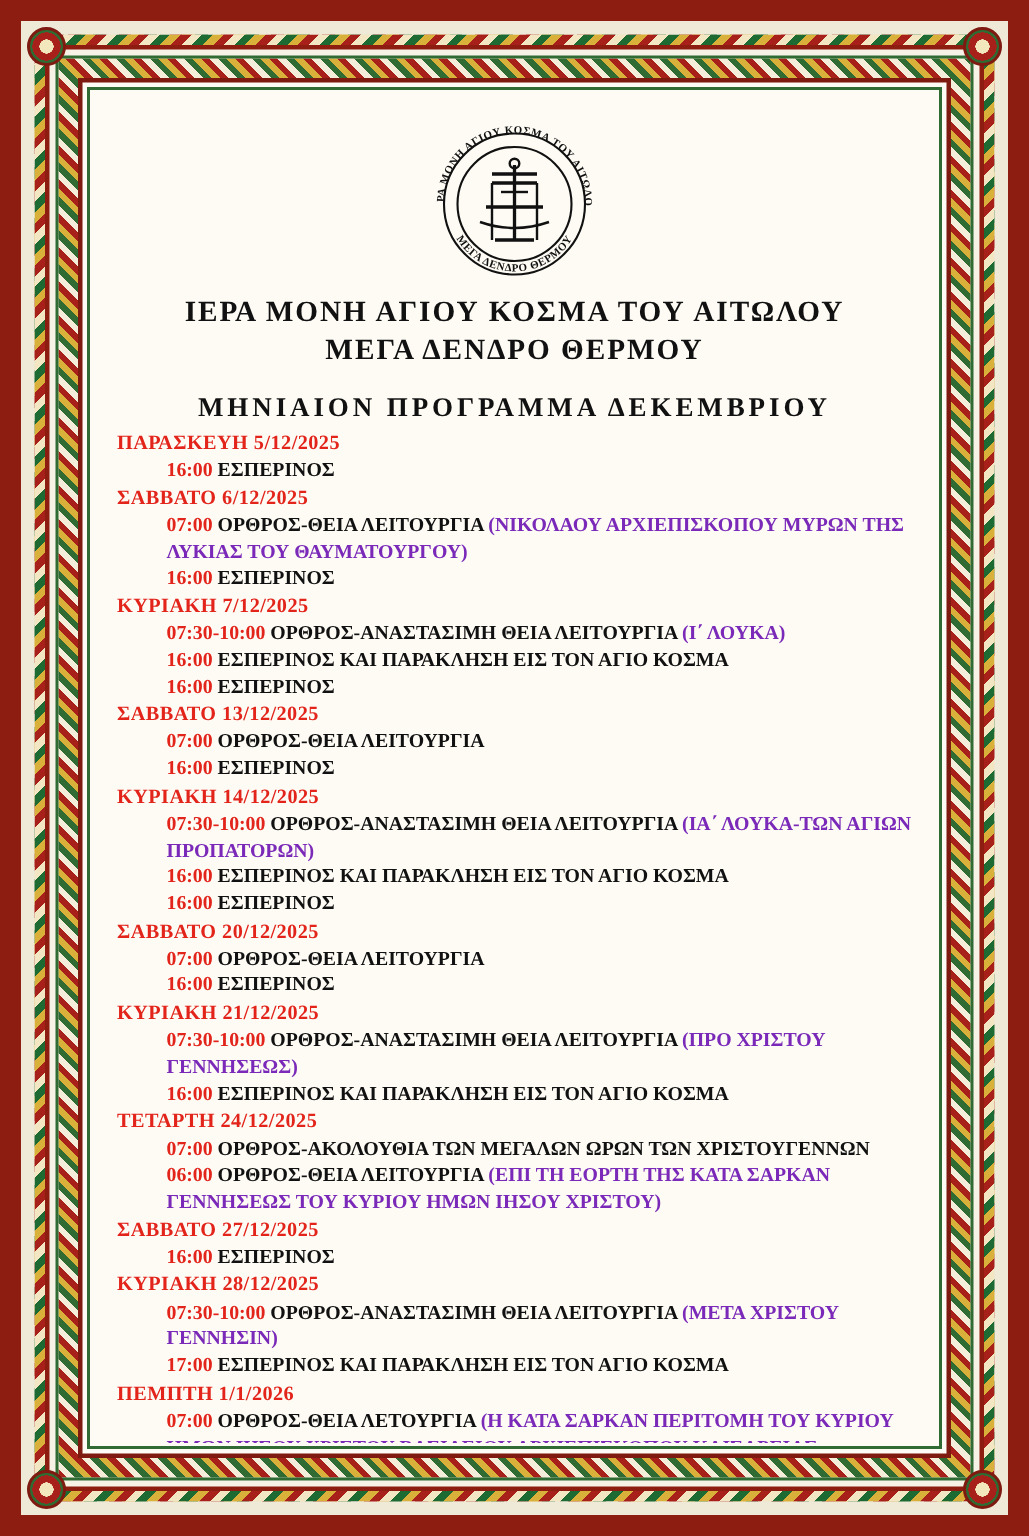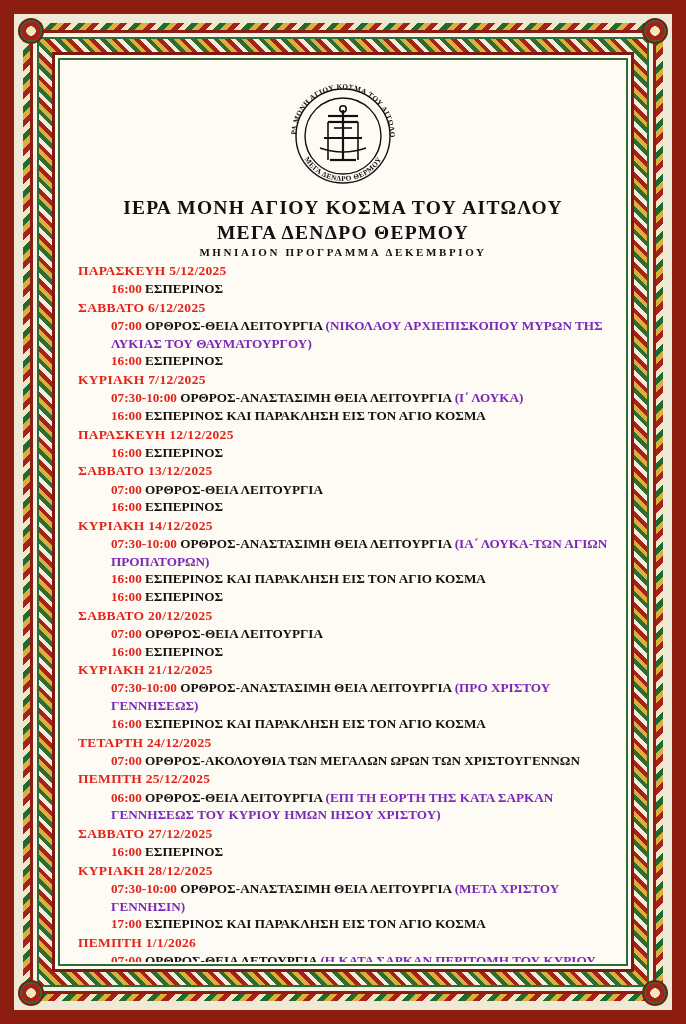--- a/index.html
+++ b/index.html
@@ -127,22 +127,22 @@
   .title-line {
     font-size: 19.5px;
     font-weight: bold;
     letter-spacing: 1.3px;
     color: #111;
     line-height: 1.28;
   }
 
   .subtitle {
     text-align: center;
-    margin-top: 0;
-    font-size: 11px;
+    margin-top: 14px;
+    font-size: 18px;
     font-weight: bold;
     letter-spacing: 2.6px;
     color: #111;
   }
 
   .schedule {
     margin-top: 3px;
     padding: 0 14px 0 16px;
   }
   .day-head {
@@ -226,38 +226,36 @@
 
     <div class="schedule">
         <div class="day-head">ΠΑΡΑΣΚΕΥΗ 5/12/2025</div>
         <div class="entry"><span class="time">16:00</span><span> ΕΣΠΕΡΙΝΟΣ</span></div>
         <div class="day-head">ΣΑΒΒΑΤΟ 6/12/2025</div>
         <div class="entry"><span class="time">07:00</span><span> ΟΡΘΡΟΣ-ΘΕΙΑ ΛΕΙΤΟΥΡΓΙΑ </span><span class="paren">(ΝΙΚΟΛΑΟΥ ΑΡΧΙΕΠΙΣΚΟΠΟΥ ΜΥΡΩΝ ΤΗΣ ΛΥΚΙΑΣ ΤΟΥ ΘΑΥΜΑΤΟΥΡΓΟΥ)</span></div>
         <div class="entry"><span class="time">16:00</span><span> ΕΣΠΕΡΙΝΟΣ</span></div>
         <div class="day-head">ΚΥΡΙΑΚΗ 7/12/2025</div>
         <div class="entry"><span class="time">07:30-10:00</span><span> ΟΡΘΡΟΣ-ΑΝΑΣΤΑΣΙΜΗ ΘΕΙΑ ΛΕΙΤΟΥΡΓΙΑ </span><span class="paren">(Ι΄ ΛΟΥΚΑ)</span></div>
         <div class="entry"><span class="time">16:00</span><span> ΕΣΠΕΡΙΝΟΣ ΚΑΙ ΠΑΡΑΚΛΗΣΗ ΕΙΣ ΤΟΝ ΑΓΙΟ ΚΟΣΜΑ</span></div>
-        <div class="day-head">ΠΑΡΑΣΚΕΥΗ 12/12/2025</div>
         <div class="entry"><span class="time">16:00</span><span> ΕΣΠΕΡΙΝΟΣ</span></div>
         <div class="day-head">ΣΑΒΒΑΤΟ 13/12/2025</div>
         <div class="entry"><span class="time">07:00</span><span> ΟΡΘΡΟΣ-ΘΕΙΑ ΛΕΙΤΟΥΡΓΙΑ</span></div>
         <div class="entry"><span class="time">16:00</span><span> ΕΣΠΕΡΙΝΟΣ</span></div>
         <div class="day-head">ΚΥΡΙΑΚΗ 14/12/2025</div>
         <div class="entry"><span class="time">07:30-10:00</span><span> ΟΡΘΡΟΣ-ΑΝΑΣΤΑΣΙΜΗ ΘΕΙΑ ΛΕΙΤΟΥΡΓΙΑ </span><span class="paren">(ΙΑ΄ ΛΟΥΚΑ-ΤΩΝ ΑΓΙΩΝ ΠΡΟΠΑΤΟΡΩΝ)</span></div>
         <div class="entry"><span class="time">16:00</span><span> ΕΣΠΕΡΙΝΟΣ ΚΑΙ ΠΑΡΑΚΛΗΣΗ ΕΙΣ ΤΟΝ ΑΓΙΟ ΚΟΣΜΑ</span></div>
         <div class="entry"><span class="time">16:00</span><span> ΕΣΠΕΡΙΝΟΣ</span></div>
         <div class="day-head">ΣΑΒΒΑΤΟ 20/12/2025</div>
         <div class="entry"><span class="time">07:00</span><span> ΟΡΘΡΟΣ-ΘΕΙΑ ΛΕΙΤΟΥΡΓΙΑ</span></div>
         <div class="entry"><span class="time">16:00</span><span> ΕΣΠΕΡΙΝΟΣ</span></div>
         <div class="day-head">ΚΥΡΙΑΚΗ 21/12/2025</div>
         <div class="entry"><span class="time">07:30-10:00</span><span> ΟΡΘΡΟΣ-ΑΝΑΣΤΑΣΙΜΗ ΘΕΙΑ ΛΕΙΤΟΥΡΓΙΑ </span><span class="paren">(ΠΡΟ ΧΡΙΣΤΟΥ ΓΕΝΝΗΣΕΩΣ)</span></div>
         <div class="entry"><span class="time">16:00</span><span> ΕΣΠΕΡΙΝΟΣ ΚΑΙ ΠΑΡΑΚΛΗΣΗ ΕΙΣ ΤΟΝ ΑΓΙΟ ΚΟΣΜΑ</span></div>
         <div class="day-head">ΤΕΤΑΡΤΗ 24/12/2025</div>
         <div class="entry"><span class="time">07:00</span><span> ΟΡΘΡΟΣ-ΑΚΟΛΟΥΘΙΑ ΤΩΝ ΜΕΓΑΛΩΝ ΩΡΩΝ ΤΩΝ ΧΡΙΣΤΟΥΓΕΝΝΩΝ</span></div>
-        <div class="day-head">ΠΕΜΠΤΗ 25/12/2025</div>
         <div class="entry"><span class="time">06:00</span><span> ΟΡΘΡΟΣ-ΘΕΙΑ ΛΕΙΤΟΥΡΓΙΑ </span><span class="paren">(ΕΠΙ ΤΗ ΕΟΡΤΗ ΤΗΣ ΚΑΤΑ ΣΑΡΚΑΝ ΓΕΝΝΗΣΕΩΣ ΤΟΥ ΚΥΡΙΟΥ ΗΜΩΝ ΙΗΣΟΥ ΧΡΙΣΤΟΥ)</span></div>
         <div class="day-head">ΣΑΒΒΑΤΟ 27/12/2025</div>
         <div class="entry"><span class="time">16:00</span><span> ΕΣΠΕΡΙΝΟΣ</span></div>
         <div class="day-head">ΚΥΡΙΑΚΗ 28/12/2025</div>
         <div class="entry"><span class="time">07:30-10:00</span><span> ΟΡΘΡΟΣ-ΑΝΑΣΤΑΣΙΜΗ ΘΕΙΑ ΛΕΙΤΟΥΡΓΙΑ </span><span class="paren">(ΜΕΤΑ ΧΡΙΣΤΟΥ ΓΕΝΝΗΣΙΝ)</span></div>
         <div class="entry"><span class="time">17:00</span><span> ΕΣΠΕΡΙΝΟΣ ΚΑΙ ΠΑΡΑΚΛΗΣΗ ΕΙΣ ΤΟΝ ΑΓΙΟ ΚΟΣΜΑ</span></div>
         <div class="day-head">ΠΕΜΠΤΗ 1/1/2026</div>
         <div class="entry"><span class="time">07:00</span><span> ΟΡΘΡΟΣ-ΘΕΙΑ ΛΕΤΟΥΡΓΙΑ </span><span class="paren">(Η ΚΑΤΑ ΣΑΡΚΑΝ ΠΕΡΙΤΟΜΗ ΤΟΥ ΚΥΡΙΟΥ ΗΜΩΝ ΙΗΣΟΥ ΧΡΙΣΤΟΥ-ΒΑΣΙΛΕΙΟΥ ΑΡΧΙΕΠΙΣΚΟΠΟΥ ΚΑΙΣΑΡΕΙΑΣ ΚΑΠΠΑΔΟΚΙΑΣ ΤΟΥ ΜΕΓΑΛΟΥ)</span></div>
       </div>
 

